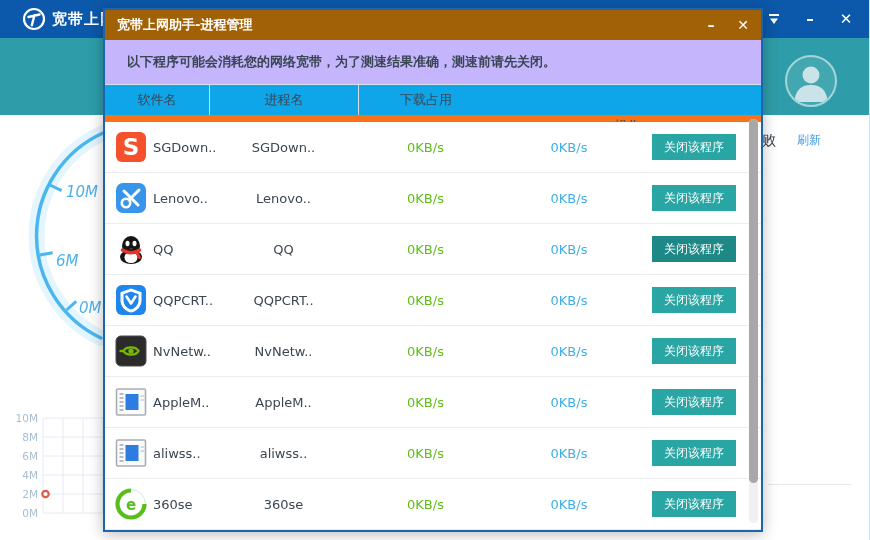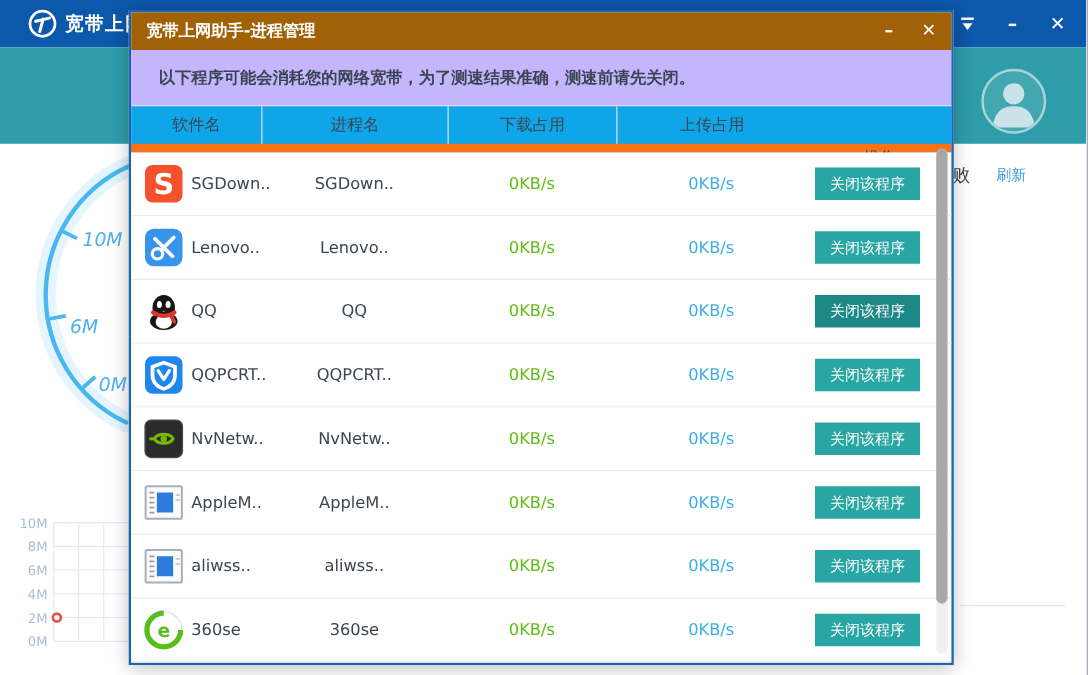--- a/index.html
+++ b/index.html
@@ -140,21 +140,20 @@
       <div class="dlg-controls">
         <span class="dlg-btn">–</span>
         <span class="dlg-btn">✕</span>
       </div>
     </div>
     <div class="dlg-notice">以下程序可能会消耗您的网络宽带，为了测速结果准确，测速前请先关闭。</div>
     <div class="dlg-header">
       <div class="hcell h1">软件名</div>
       <div class="hcell h2">进程名</div>
       <div class="hcell h3">下载占用</div>
-      <div class="hcell h4">上传占用</div>
       <div class="hcell h5">操作</div>
     </div>
     <div class="rows" id="process-rows">
         <div class="prow">
           <div class="cell c-soft">
             <span class="appicon">
               <svg viewBox="0 0 32 32">
                 <rect x="1" y="1" width="30" height="30" rx="6" fill="#F4512C"></rect>
                 <text x="16" y="24" font-size="23" font-weight="bold" fill="#fff" text-anchor="middle">S</text>
               </svg>

